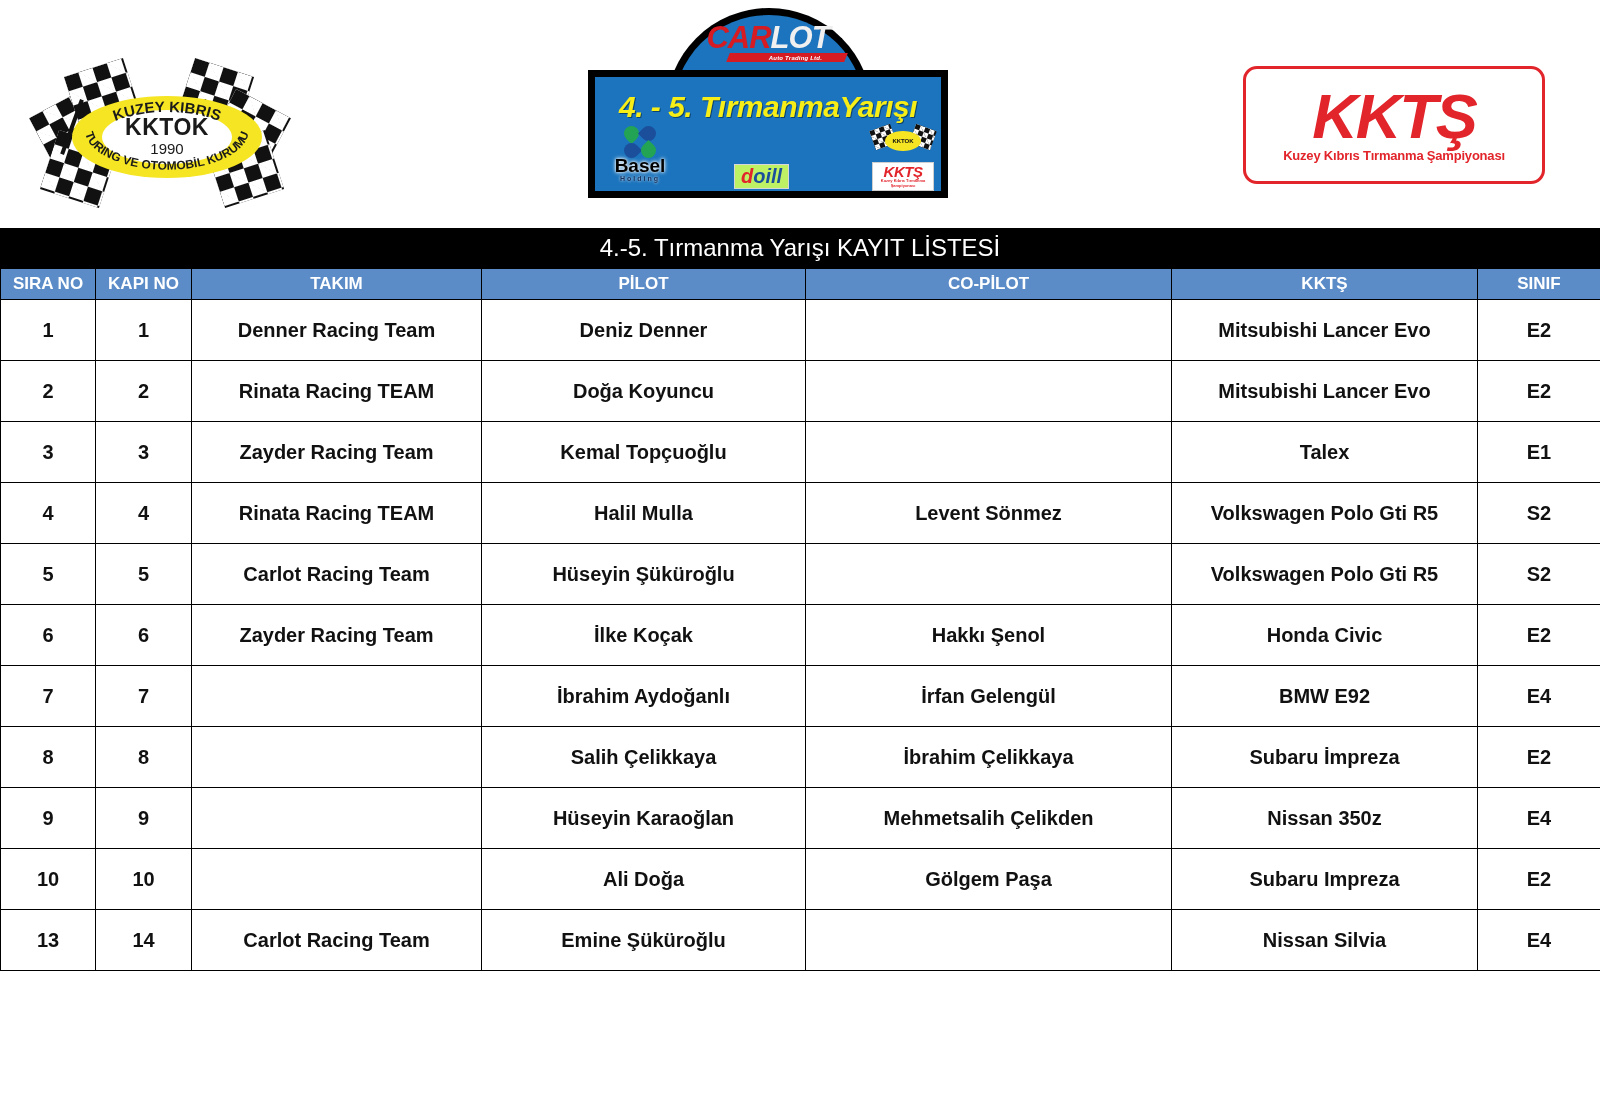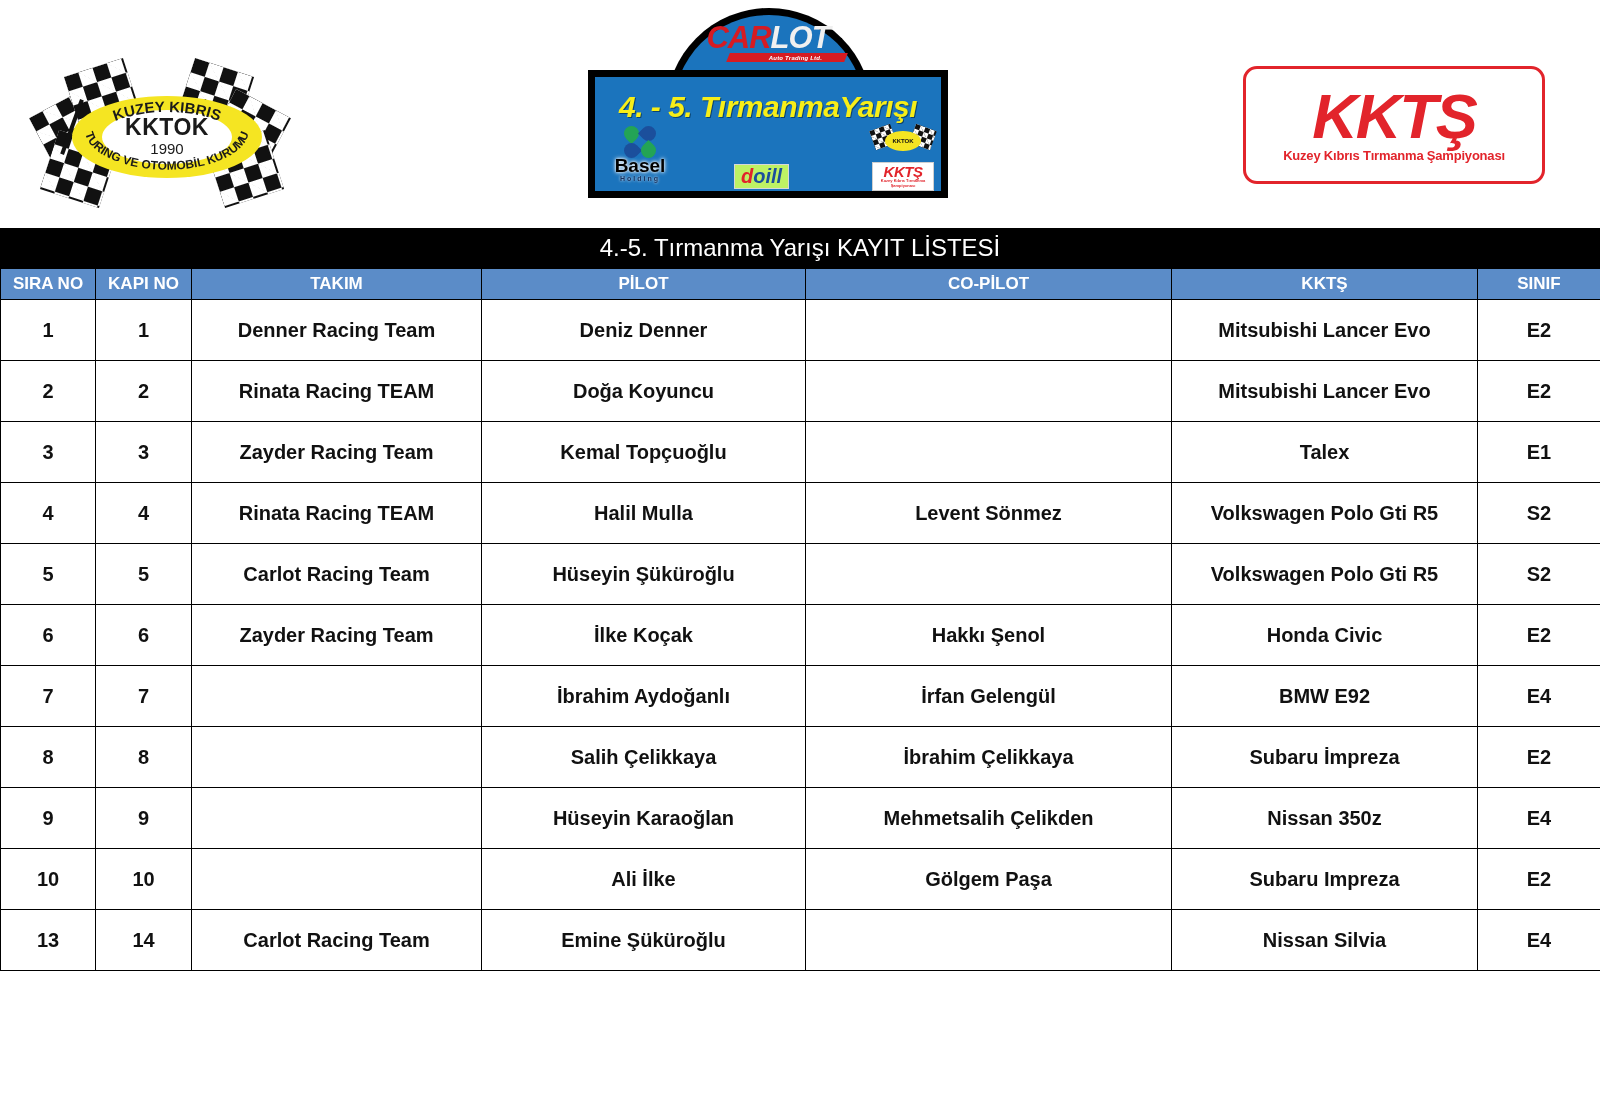--- a/index.html
+++ b/index.html
@@ -580,21 +580,21 @@
         <td></td>
         <td>Hüseyin Karaoğlan</td>
         <td>Mehmetsalih Çelikden</td>
         <td>Nissan 350z</td>
         <td>E4</td>
       </tr>
       <tr>
         <td>10</td>
         <td>10</td>
         <td></td>
-        <td>Ali İlke</td>
+        <td>Ali Doğa</td>
         <td>Gölgem Paşa</td>
         <td>Subaru Impreza</td>
         <td>E2</td>
       </tr>
       <tr>
         <td>13</td>
         <td>14</td>
         <td>Carlot Racing Team</td>
         <td>Emine Şüküroğlu</td>
         <td></td>

